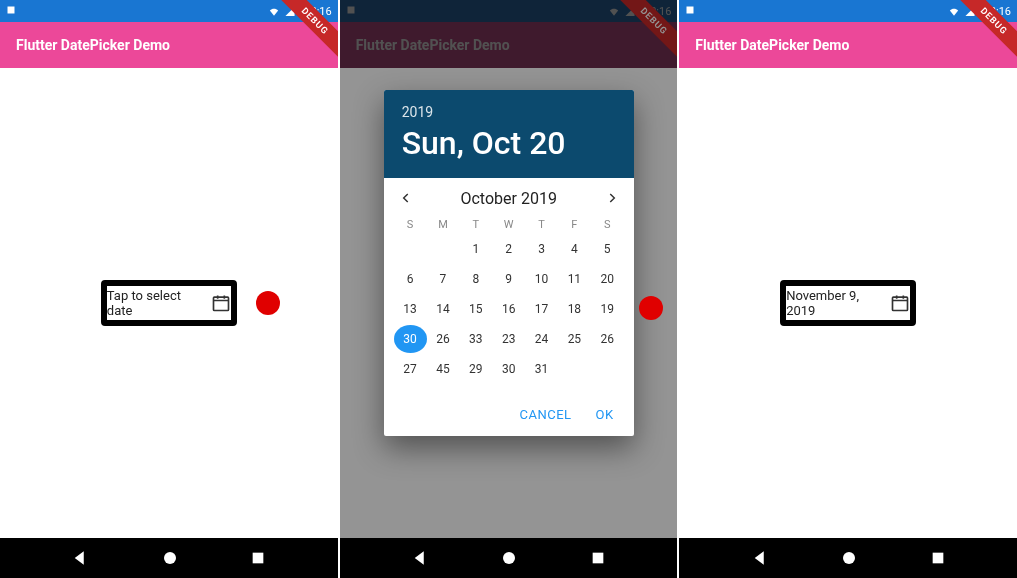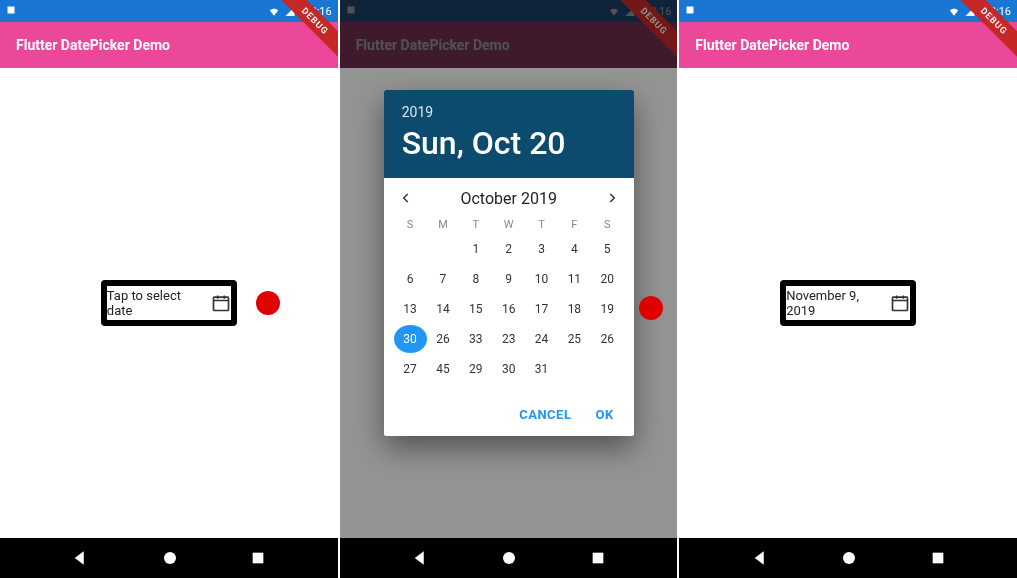--- a/index.html
+++ b/index.html
@@ -168,21 +168,21 @@
     border-radius:50%;
   }
   .cell.empty { cursor:default; }
   .cell.sel { background:#2196F3; color:#fff; }
   .actions {
     display:flex;
     justify-content:flex-end;
     gap: 24px;
     padding: 18px 20px 14px;
     font-size:13px;
-    font-weight:700;
+    font-weight:400;
     color:#2196F3;
   }
   .actions span { cursor:pointer; letter-spacing:0.5px; }
 </style>
 </head>
 <body>
 
 <div class="screen">
   <div class="statusbar">
     <div class="left">

